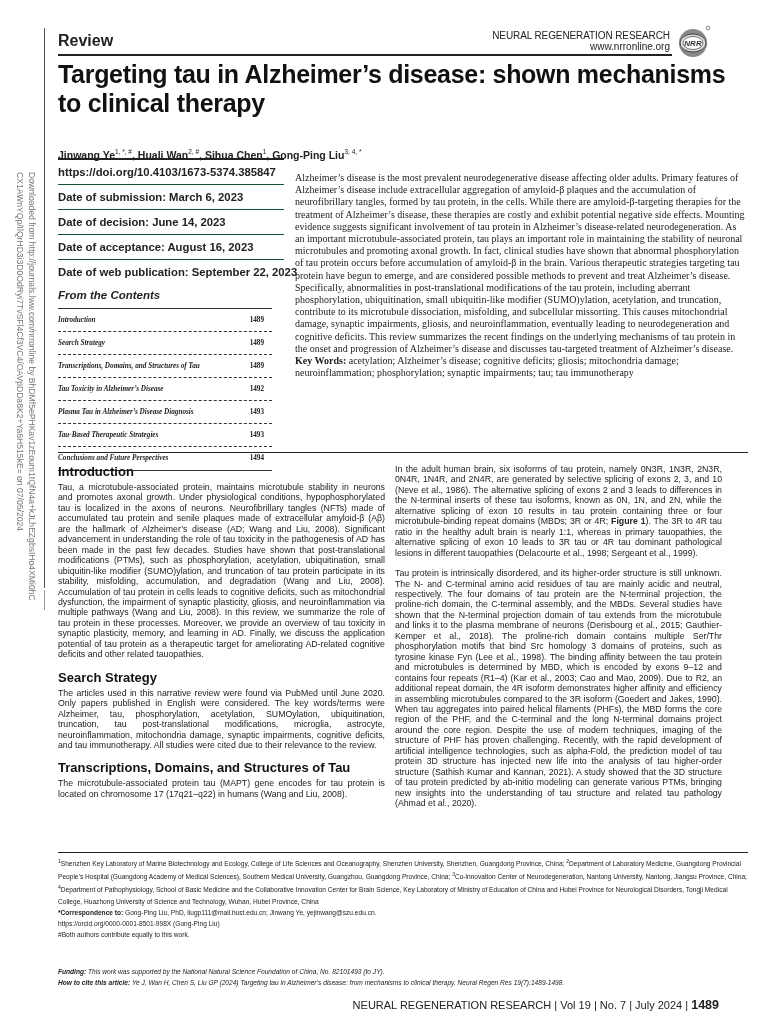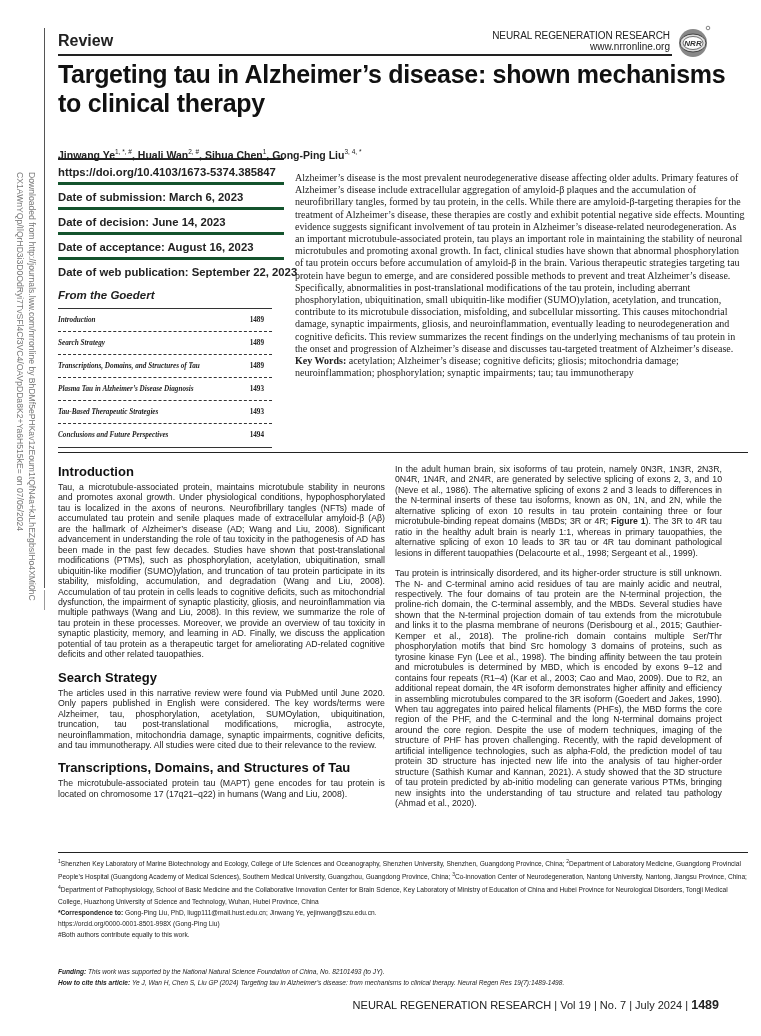--- a/index.html
+++ b/index.html
@@ -17,21 +17,21 @@
   .journal-name { position: absolute; right: 91px; top: 30px; font-size: 10px; color: #222; font-family: "Liberation Sans", sans-serif; letter-spacing: -0.1px; }
   .journal-url { position: absolute; right: 91px; top: 41px; font-size: 10px; color: #222; }
   .logo { position: absolute; left: 676px; top: 24px; width: 36px; height: 36px; }
 
   .title { position: absolute; left: 58px; top: 60px; width: 690px; font-size: 25px; line-height: 29px; font-weight: bold; color: #111; letter-spacing: -0.3px; }
   .authors { position: absolute; left: 58px; top: 148px; font-size: 10.5px; color: #222; font-weight: bold; }
   .authors sup { font-size: 6.5px; font-weight: normal; }
 
   .info-box { position: absolute; left: 58px; top: 158px; width: 226px; }
   .info-topline { height: 1.5px; background: #222; width: 226px; }
-  .info-row { font-size: 11.3px; font-weight: bold; color: #222; height: 25px; line-height: 24px; border-bottom: 3px solid #14532d; white-space: nowrap; }
+  .info-row { font-size: 11.3px; font-weight: bold; color: #222; height: 25px; line-height: 24px; border-bottom: 1px solid #14532d; white-space: nowrap; }
   .info-row.last { border-bottom: none; }
   .contents-title { font-style: italic; font-weight: bold; font-size: 11.5px; color: #222; margin-top: 4px; margin-bottom: 7px; }
   .toc { width: 214px; border-top: 1px solid #333; border-bottom: 1px solid #333; }
   .toc-row { display: flex; justify-content: space-between; font-family: "Liberation Serif", serif; font-style: italic; font-weight: bold; font-size: 7.2px; height: 23px; line-height: 22px; border-bottom: 1px dashed #333; color: #222; }
   .toc-row.last { border-bottom: none; gap: 25px; }
   .toc-page { font-style: normal; padding-right: 8px; }
 
   .abstract { position: absolute; left: 295px; top: 172px; width: 450px; }
   .abstract h2 { font-size: 13.5px; font-weight: bold; color: #111; margin-bottom: 2px; }
   .abstract p { font-size: 10px; line-height: 12.2px; color: #222; font-family: Liberation Serif, serif; }
@@ -89,33 +89,37 @@
   <span>Gong-Ping Liu</span><sup>3, 4, *</sup>
 </div>
 
 <div class="info-box">
   <div class="info-topline"></div>
   <div class="info-row">https://doi.org/10.4103/1673-5374.385847</div>
   <div class="info-row">Date of submission: March 6, 2023</div>
   <div class="info-row">Date of decision: June 14, 2023</div>
   <div class="info-row">Date of acceptance: August 16, 2023</div>
   <div class="info-row last">Date of web publication: September 22, 2023</div>
-  <div class="contents-title">From the Goedert</div>
+  <div class="contents-title">From the Contents</div>
   <div class="toc">
     <div class="toc-row">
         <span>Introduction</span>
         <span class="toc-page">1489</span>
       </div>
     <div class="toc-row">
         <span>Search Strategy</span>
         <span class="toc-page">1489</span>
       </div>
     <div class="toc-row">
         <span>Transcriptions, Domains, and Structures of Tau</span>
         <span class="toc-page">1489</span>
+      </div>
+    <div class="toc-row">
+        <span>Tau Toxicity in Alzheimer’s Disease</span>
+        <span class="toc-page">1492</span>
       </div>
     <div class="toc-row">
         <span>Plasma Tau in Alzheimer’s Disease Diagnosis</span>
         <span class="toc-page">1493</span>
       </div>
     <div class="toc-row">
         <span>Tau-Based Therapeutic Strategies</span>
         <span class="toc-page">1493</span>
       </div>
     <div class="toc-row last">

